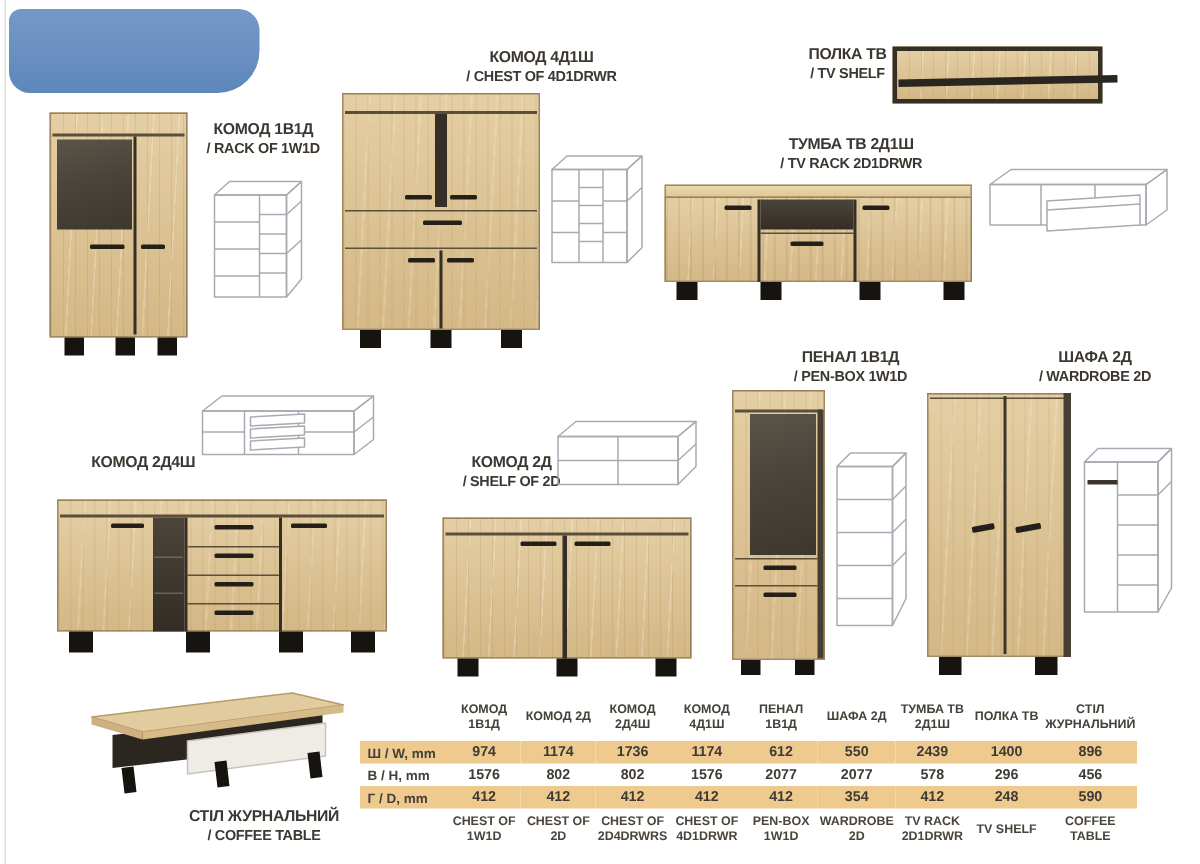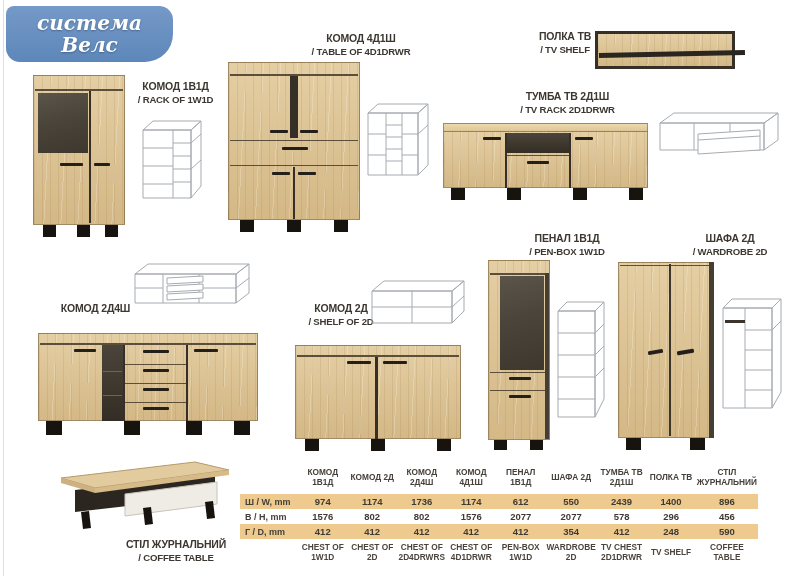--- a/index.html
+++ b/index.html
@@ -54,30 +54,29 @@
   .sz.ft{font-size:8.3px;line-height:1.15;padding:3px 1px;min-height:28px;color:#4a443d;}
   .band{background:#eeca8e;}
 </style>
 </head>
 <body>
 
 <div class="page">
   <div class="edge"></div>
 
   <div class="badge">
-    <div class="t">система Велс</div>
   </div>
 
   <div class="lbl" style="left:128px;top:80px;width:95px;">
     <span class="ua">КОМОД 1В1Д</span>
     <span class="en">/ RACK OF 1W1D</span>
   </div>
   <div class="lbl" style="left:296px;top:32px;width:130px;">
     <span class="ua">КОМОД 4Д1Ш</span>
-    <span class="en">/ TABLE OF 4D1DRWR</span>
+    <span class="en">/ CHEST OF 4D1DRWR</span>
   </div>
   <div class="lbl" style="left:515px;top:30px;width:100px;">
     <span class="ua">ПОЛКА ТВ</span>
     <span class="en">/ TV SHELF</span>
   </div>
   <div class="lbl" style="left:500px;top:90px;width:135px;">
     <span class="ua">ТУМБА ТВ 2Д1Ш</span>
     <span class="en">/ TV RACK 2D1DRWR</span>
   </div>
   <div class="lbl" style="left:8px;top:302px;width:175px;">
@@ -373,17 +372,17 @@
     <div class="sz val band">248</div>
     <div class="sz val band">590</div>
 
     <div class="sz ft"></div>
     <div class="sz ft">CHEST OF 1W1D</div>
     <div class="sz ft">CHEST OF 2D</div>
     <div class="sz ft">CHEST OF 2D4DRWRS</div>
     <div class="sz ft">CHEST OF 4D1DRWR</div>
     <div class="sz ft">PEN-BOX 1W1D</div>
     <div class="sz ft">WARDROBE 2D</div>
-    <div class="sz ft">TV CHEST 2D1DRWR</div>
+    <div class="sz ft">TV RACK 2D1DRWR</div>
     <div class="sz ft">TV SHELF</div>
     <div class="sz ft">COFFEE TABLE</div>
   </div>
 </div>
 
 </body></html>

